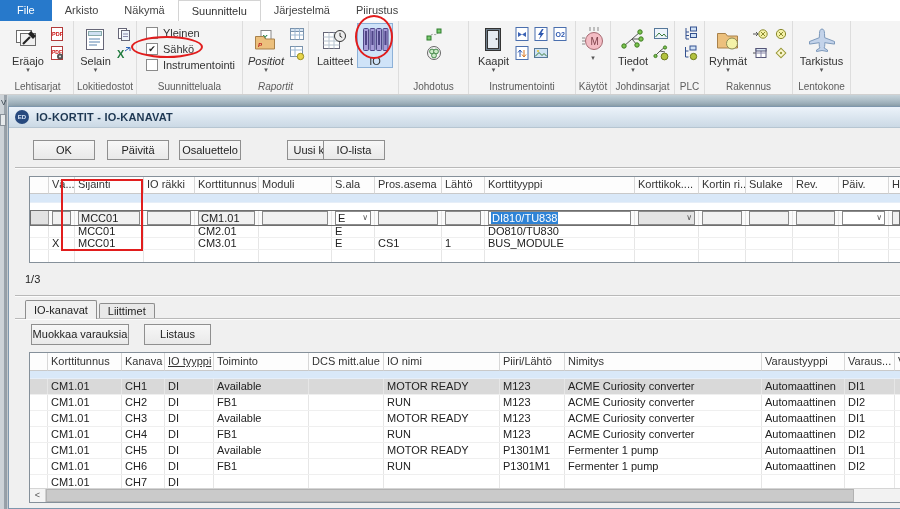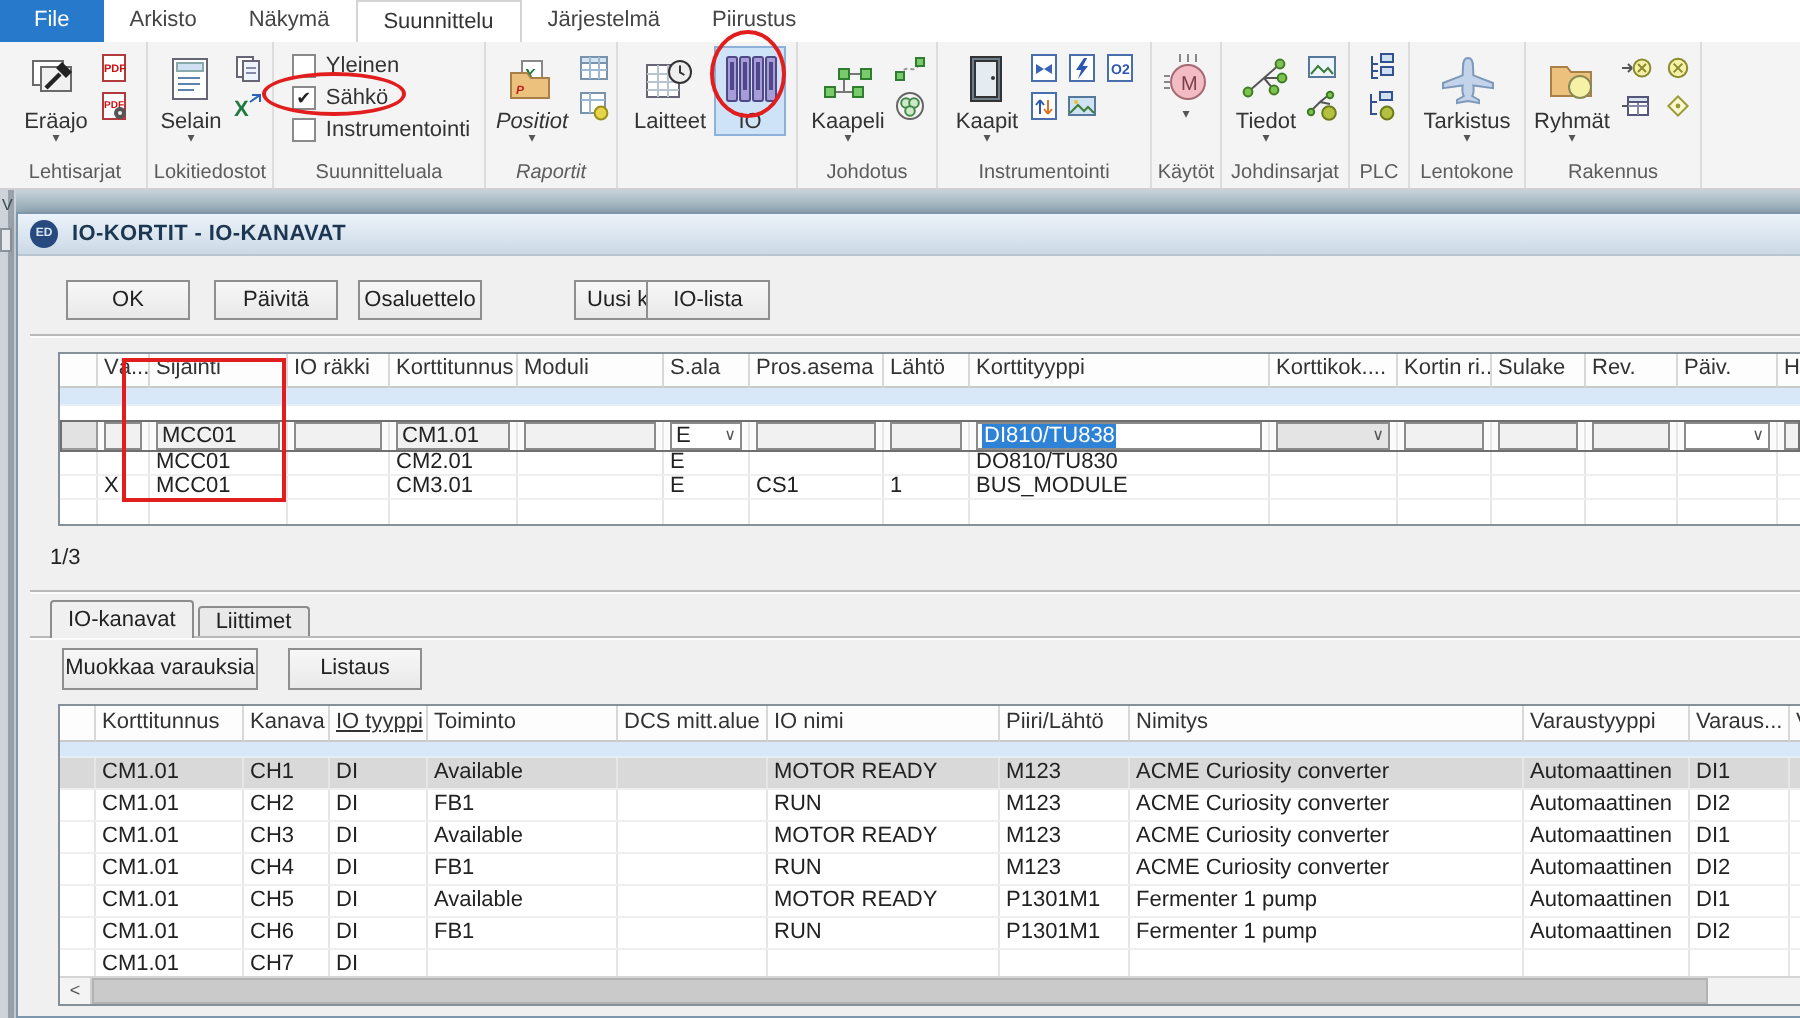--- a/index.html
+++ b/index.html
@@ -238,33 +238,20 @@
                 <rect x="24.5" y="5" width="2" height="14" fill="#4f4787"></rect>
               </svg>
             </div>
             <div class="lbl">IO</div>
           </div>
         </div>
         <div class="rg-label"></div>
       </div>
       <div class="rgroup" style="width: 70px;">
         <div class="rg-items">
-          <div class="bigbtn">
-            <div class="ic">
-              <svg width="26" height="24" viewBox="0 0 26 24">
-                <path d="M4 18 h7 v-9 h10 M11 18 h6" stroke="#777" fill="none"></path>
-                <rect x="1.5" y="15.5" width="5" height="5" fill="#79c96d" stroke="#2f7d2f"></rect>
-                <rect x="8.5" y="6.5" width="5" height="5" fill="#79c96d" stroke="#2f7d2f"></rect>
-                <rect x="19.5" y="6.5" width="5" height="5" fill="#79c96d" stroke="#2f7d2f"></rect>
-                <rect x="15.5" y="15.5" width="5" height="5" fill="#79c96d" stroke="#2f7d2f"></rect>
-              </svg>
-            </div>
-            <div class="lbl">Kaapeli</div>
-            <div class="drp">▾</div>
-          </div>
           <div class="smallgrid">
             <div class="smicon">
               <svg width="16" height="16" viewBox="0 0 16 16">
                 <path d="M3 12 C6 4 10 13 13 5" stroke="#999" stroke-dasharray="2 1.5" fill="none"></path>
                 <rect x="1" y="10" width="4" height="4" fill="#79c96d" stroke="#2f7d2f"></rect>
                 <rect x="11" y="3" width="4" height="4" fill="#79c96d" stroke="#2f7d2f"></rect>
               </svg>
             </div>
             <div class="smicon">
               <svg width="16" height="16" viewBox="0 0 16 16">
@@ -396,34 +383,20 @@
               <svg width="16" height="16" viewBox="0 0 16 16">
                 <path d="M3.5 2 v10 h3 M3.5 6 h3" stroke="#33518f" fill="none"></path>
                 <rect x="8" y="1" width="6" height="4" fill="#cfe0f5" stroke="#33518f"></rect>
                 <circle cx="11.5" cy="11.5" r="3.2" fill="#b3c23e" stroke="#6e7a1e"></circle>
               </svg>
             </div>
           </div>
         </div>
         <div class="rg-label">PLC</div>
       </div>
-      <div class="rgroup" style="width: 58px;">
-        <div class="rg-items">
-          <div class="bigbtn">
-            <div class="ic">
-              <svg width="30" height="26" viewBox="0 0 30 26">
-                <path d="M15 2 c1.8 0 2.5 2.2 2.5 4.4 l0.2 4.3 9.8 3.8 v2.6 l-9.8 -1.4 c0 0 0.4 3.8 -0.6 5.3 l3.4 2 v1.5 l-5.5 -1 -5.5 1 v-1.5 l3.4 -2 c-1 -1.5 -0.6 -5.3 -0.6 -5.3 l-9.8 1.4 v-2.6 l9.8 -3.8 l0.2 -4.3 c0 -2.2 0.7 -4.4 2.5 -4.4 z" fill="#c3d3ea" stroke="#7d99bb"></path>
-              </svg>
-            </div>
-            <div class="lbl">Tarkistus</div>
-            <div class="drp">▾</div>
-          </div>
-        </div>
-        <div class="rg-label">Lentokone</div>
-      </div>
       <div class="rgroup" style="width: 88px;">
         <div class="rg-items">
           <div class="bigbtn">
             <div class="ic">
               <svg width="26" height="24" viewBox="0 0 26 24">
                 <path d="M2.5 5.5 h8 l2 2.5 h10 v12 h-20 z" fill="#ecc07d" stroke="#a8814a"></path>
                 <circle cx="17" cy="15.5" r="5.5" fill="#f5f2a8" stroke="#8a8a55"></circle>
               </svg>
             </div>
             <div class="lbl">Ryhmät</div>
@@ -453,20 +426,34 @@
             </div>
             <div class="smicon">
               <svg width="16" height="16" viewBox="0 0 16 16">
                 <rect x="4.6" y="4.6" width="6.8" height="6.8" transform="rotate(45 8 8)" fill="#fbf7cf" stroke="#9a9a3a"></rect>
                 <circle cx="8" cy="8" r="1.2" fill="#9a9a3a"></circle>
               </svg>
             </div>
           </div>
         </div>
         <div class="rg-label">Rakennus</div>
+      </div>
+      <div class="rgroup" style="width: 58px;">
+        <div class="rg-items">
+          <div class="bigbtn">
+            <div class="ic">
+              <svg width="30" height="26" viewBox="0 0 30 26">
+                <path d="M15 2 c1.8 0 2.5 2.2 2.5 4.4 l0.2 4.3 9.8 3.8 v2.6 l-9.8 -1.4 c0 0 0.4 3.8 -0.6 5.3 l3.4 2 v1.5 l-5.5 -1 -5.5 1 v-1.5 l3.4 -2 c-1 -1.5 -0.6 -5.3 -0.6 -5.3 l-9.8 1.4 v-2.6 l9.8 -3.8 l0.2 -4.3 c0 -2.2 0.7 -4.4 2.5 -4.4 z" fill="#c3d3ea" stroke="#7d99bb"></path>
+              </svg>
+            </div>
+            <div class="lbl">Tarkistus</div>
+            <div class="drp">▾</div>
+          </div>
+        </div>
+        <div class="rg-label">Lentokone</div>
       </div>
     </div>
 
   <div id="deskband"></div>
   <div id="leftstrip">
     <div class="bar"></div>
     <div id="leftV">V</div>
     <div id="leftbox"></div>
   </div>
 

